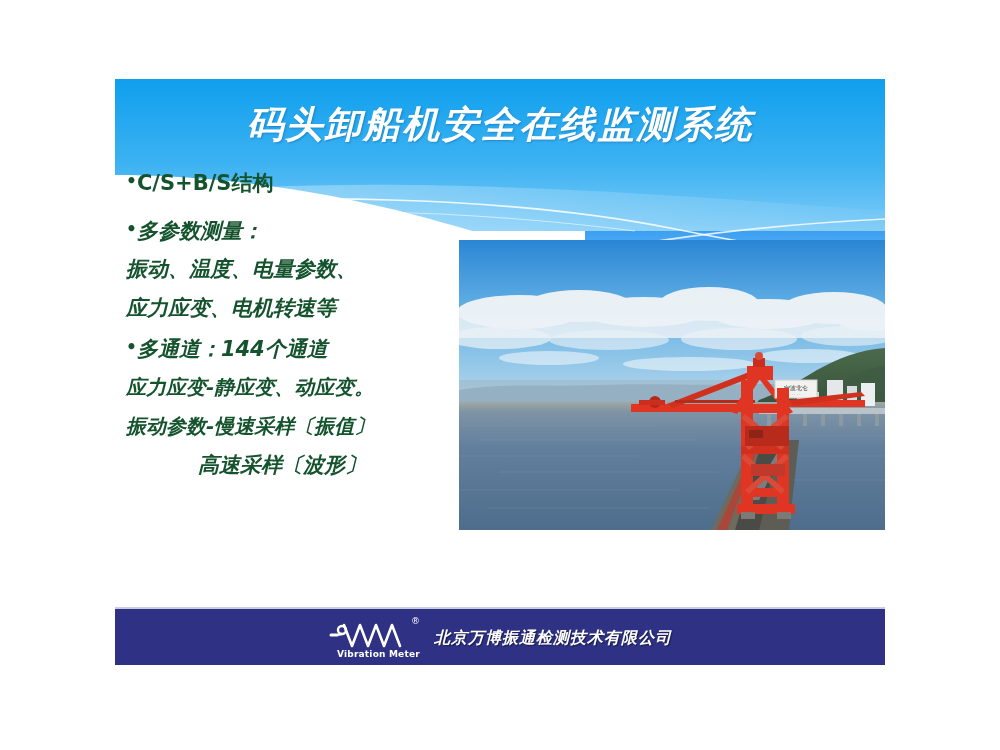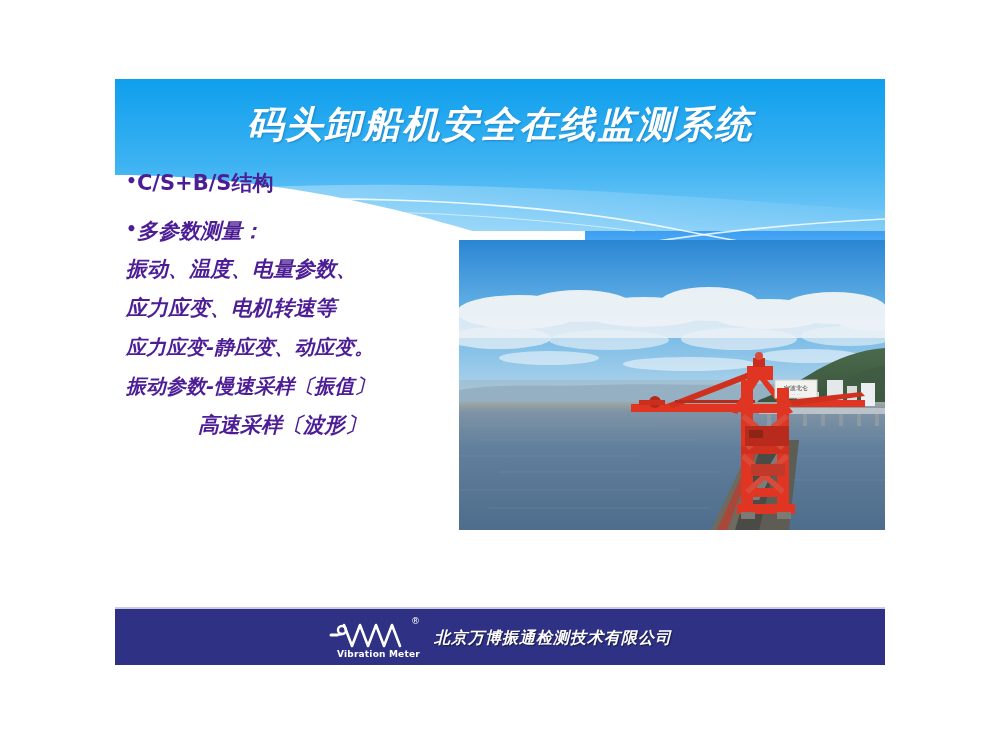--- a/index.html
+++ b/index.html
@@ -64,21 +64,21 @@
 
   
   .body-text {
     position: absolute;
     left: 126px;
     top: 166px;
     width: 330px;
     color: #fa0000;
   }
   .line {
-    color: #4c1d95;
+    color: #14532d;
     font-weight: bold;
     white-space: nowrap;
     font-family: "DejaVu Sans", "Liberation Sans", sans-serif;
   }
   .line.l-cs       { font-size: 21px; line-height: 30px; font-weight: bold; letter-spacing:0px;}
   .line.l-bullet   { font-size: 21px; line-height: 38px; font-style: italic; }
   .line.l-sub      { font-size: 21px; line-height: 39px; font-style: italic; }
   .line.l-indent   { font-size: 21px; line-height: 39px; font-style: italic; padding-left: 72px; }
   .line.l-sub2     { font-size: 20px; line-height: 39px; font-style: italic; }
 
@@ -229,20 +229,23 @@
     </div>
 
     <div class="line l-sub">
       <span>振动、温度、电量参数、</span>
     </div>
 
     <div class="line l-sub">
       <span>应力应变、电机转速等</span>
     </div>
 
+    <div class="line l-bullet">
+      <span class="bullet-dot">•</span><span>多通道：144个通道</span>
+    </div>
 
 
     <div class="line l-sub2">
       <span>应力应变-静应变、动应变。</span>
     </div>
 
     <div class="line l-sub2">
       <span>振动参数-慢速采样〔振值〕</span>
     </div>
 

